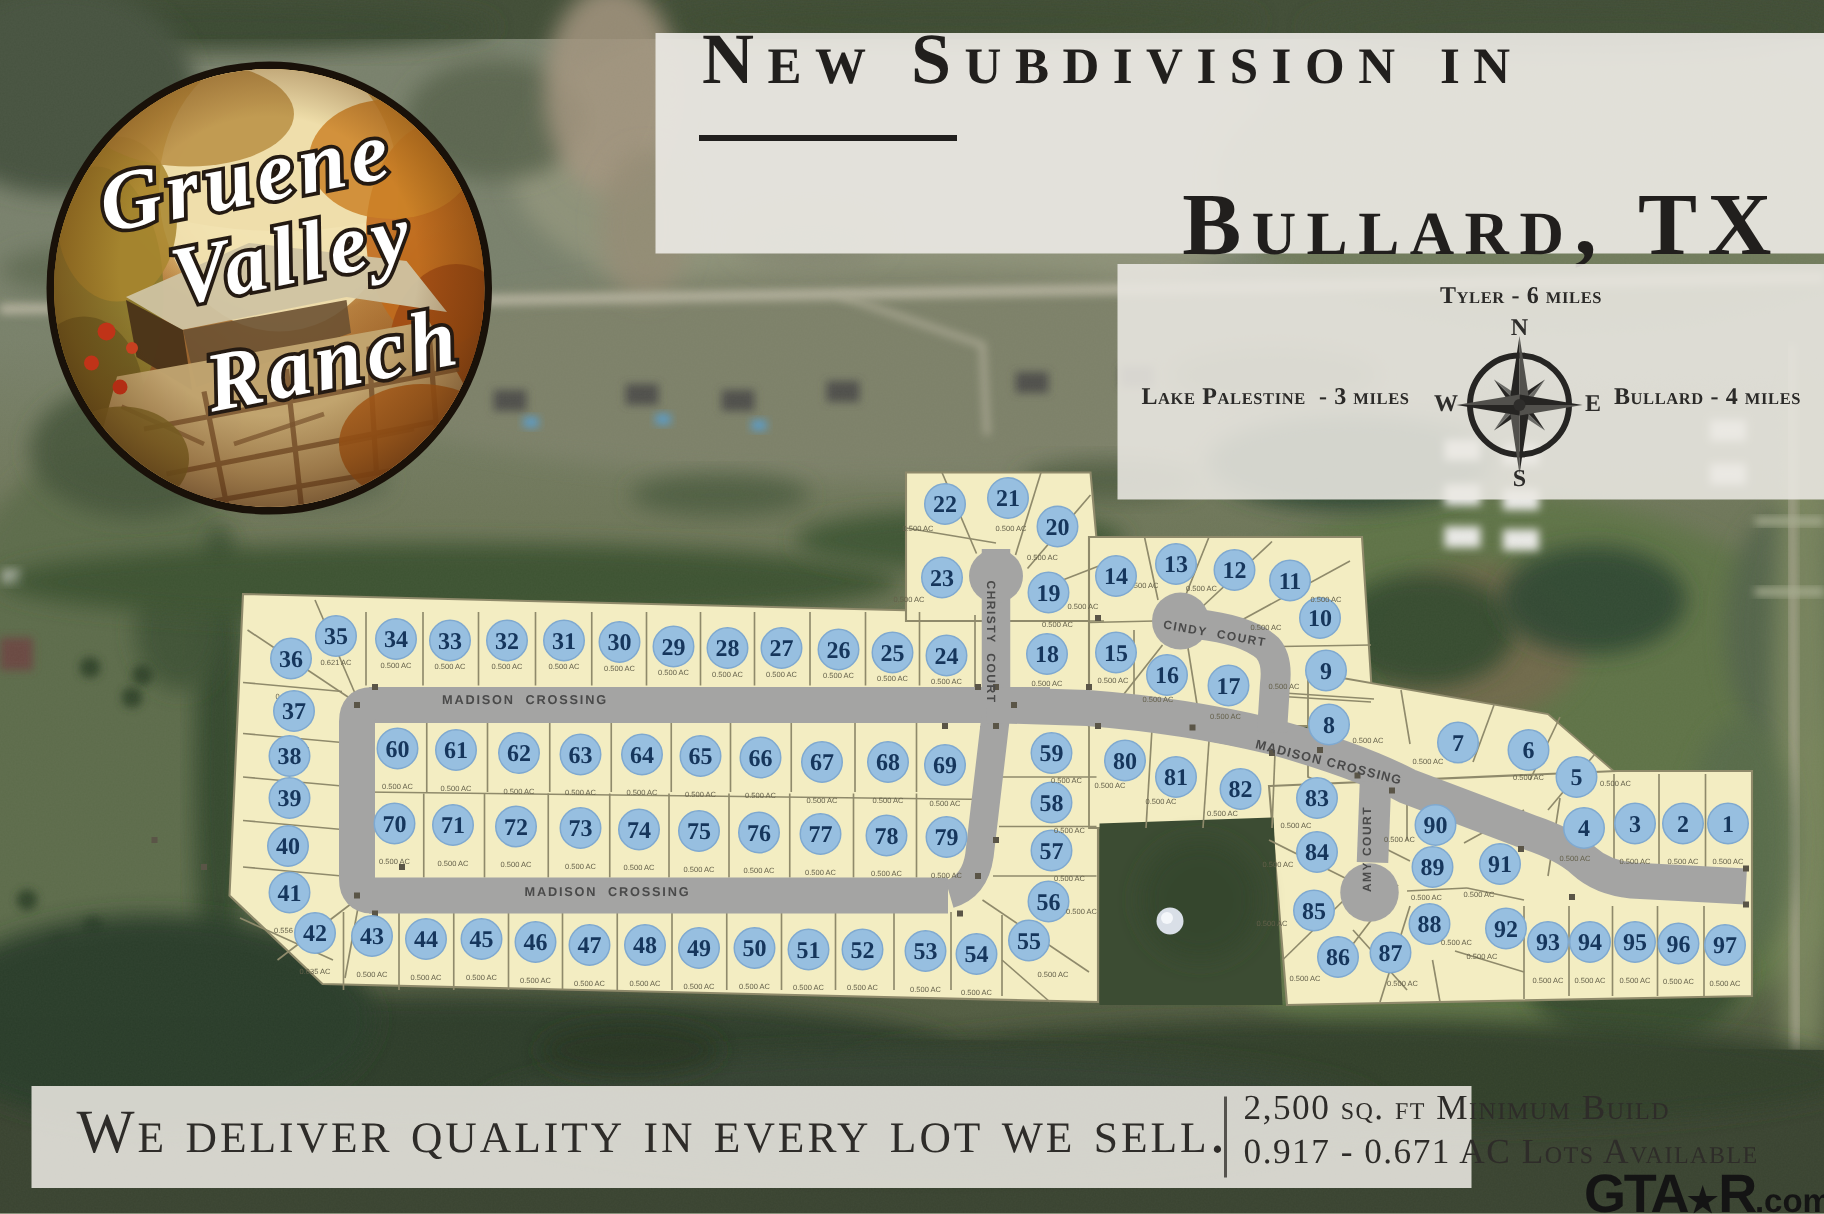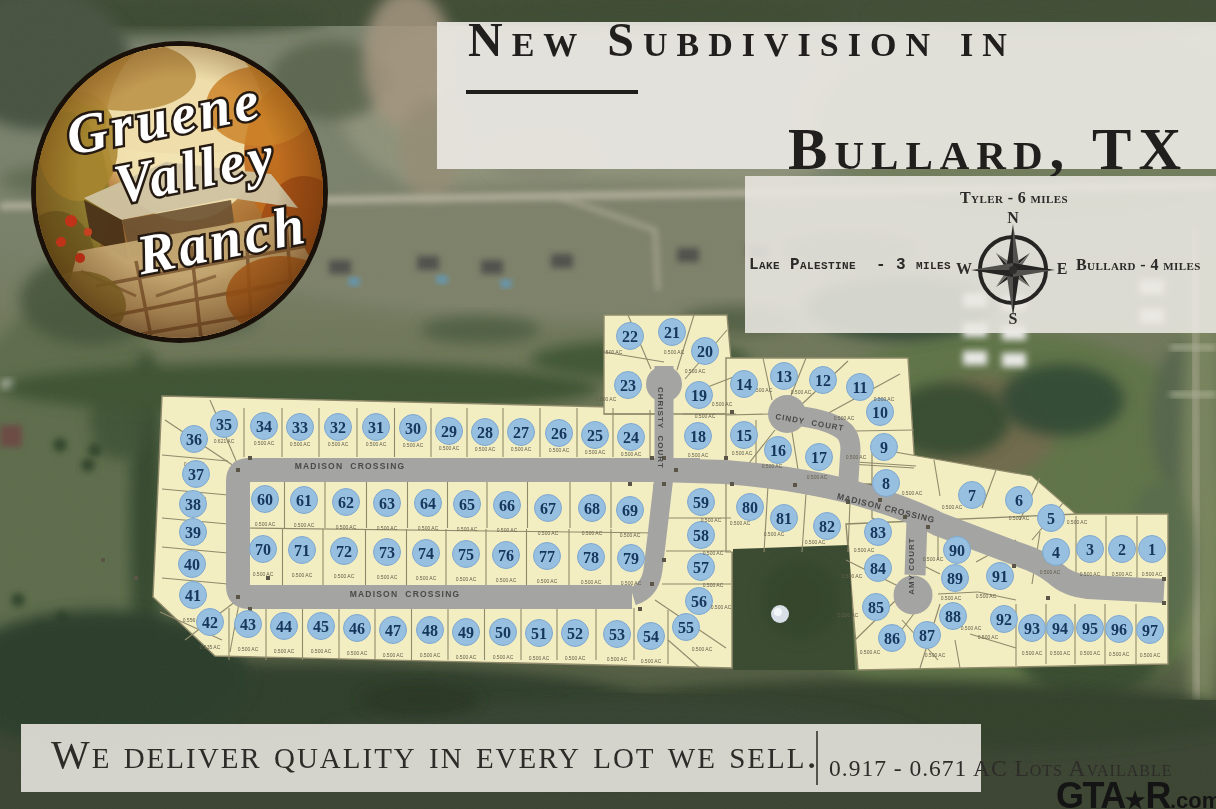--- a/index.html
+++ b/index.html
@@ -1008,21 +1008,21 @@
 
 <div id="underline"></div>
 
 <div id="title2" class="scaps">Bullard, TX</div>
 </div>
 
 <div id="distbox">
 
 <div class="dist scaps" style="left:215px;top:13px;">Tyler - 6 miles</div>
 
-<div class="dist scaps" style="left:4px;top:80px;font-family:Liberation Mono, monospace;">Lake Palestine&nbsp; - 3 miles</div>
+<div class="dist scaps" style="left:16px;top:80px;">Lake Palestine&nbsp; - 3 miles</div>
 
 <div class="dist scaps" style="left:331px;top:80px;">Bullard - 4 miles</div>
 
 <svg width="471" height="157" viewBox="0 0 471 157" style="position:absolute;left:0;top:0;">
 <circle cx="268" cy="94" r="33" fill="none" stroke="#262523" stroke-width="4"></circle>
         <polygon points="268,94 264.5,90.5 285.0,77.0" fill="#262523"></polygon>
         <polygon points="268,94 271.5,97.5 285.0,77.0" fill="#6a6a66"></polygon>
         <polygon points="268,94 271.5,90.5 285.0,111.0" fill="#262523"></polygon>
         <polygon points="268,94 264.5,97.5 285.0,111.0" fill="#6a6a66"></polygon>
         <polygon points="268,94 271.5,97.5 251.0,111.0" fill="#262523"></polygon>
@@ -1046,17 +1046,18 @@
 </g>
 </svg>
 </div>
 
 <div id="tagbar">
 
 <div id="tagleft">We deliver quality in every lot we sell.</div>
 
 <div id="tagdiv"></div>
 
+<div id="tagr1">2,500 sq. ft Minimum Build</div>
 
 <div id="tagr2">0.917 - 0.671 AC Lots Available</div>
 </div>
 
 <div id="gtar">GTA<span style="font-size:23px;">★</span>R<span>.com</span></div>
 </div>
 </body></html>

